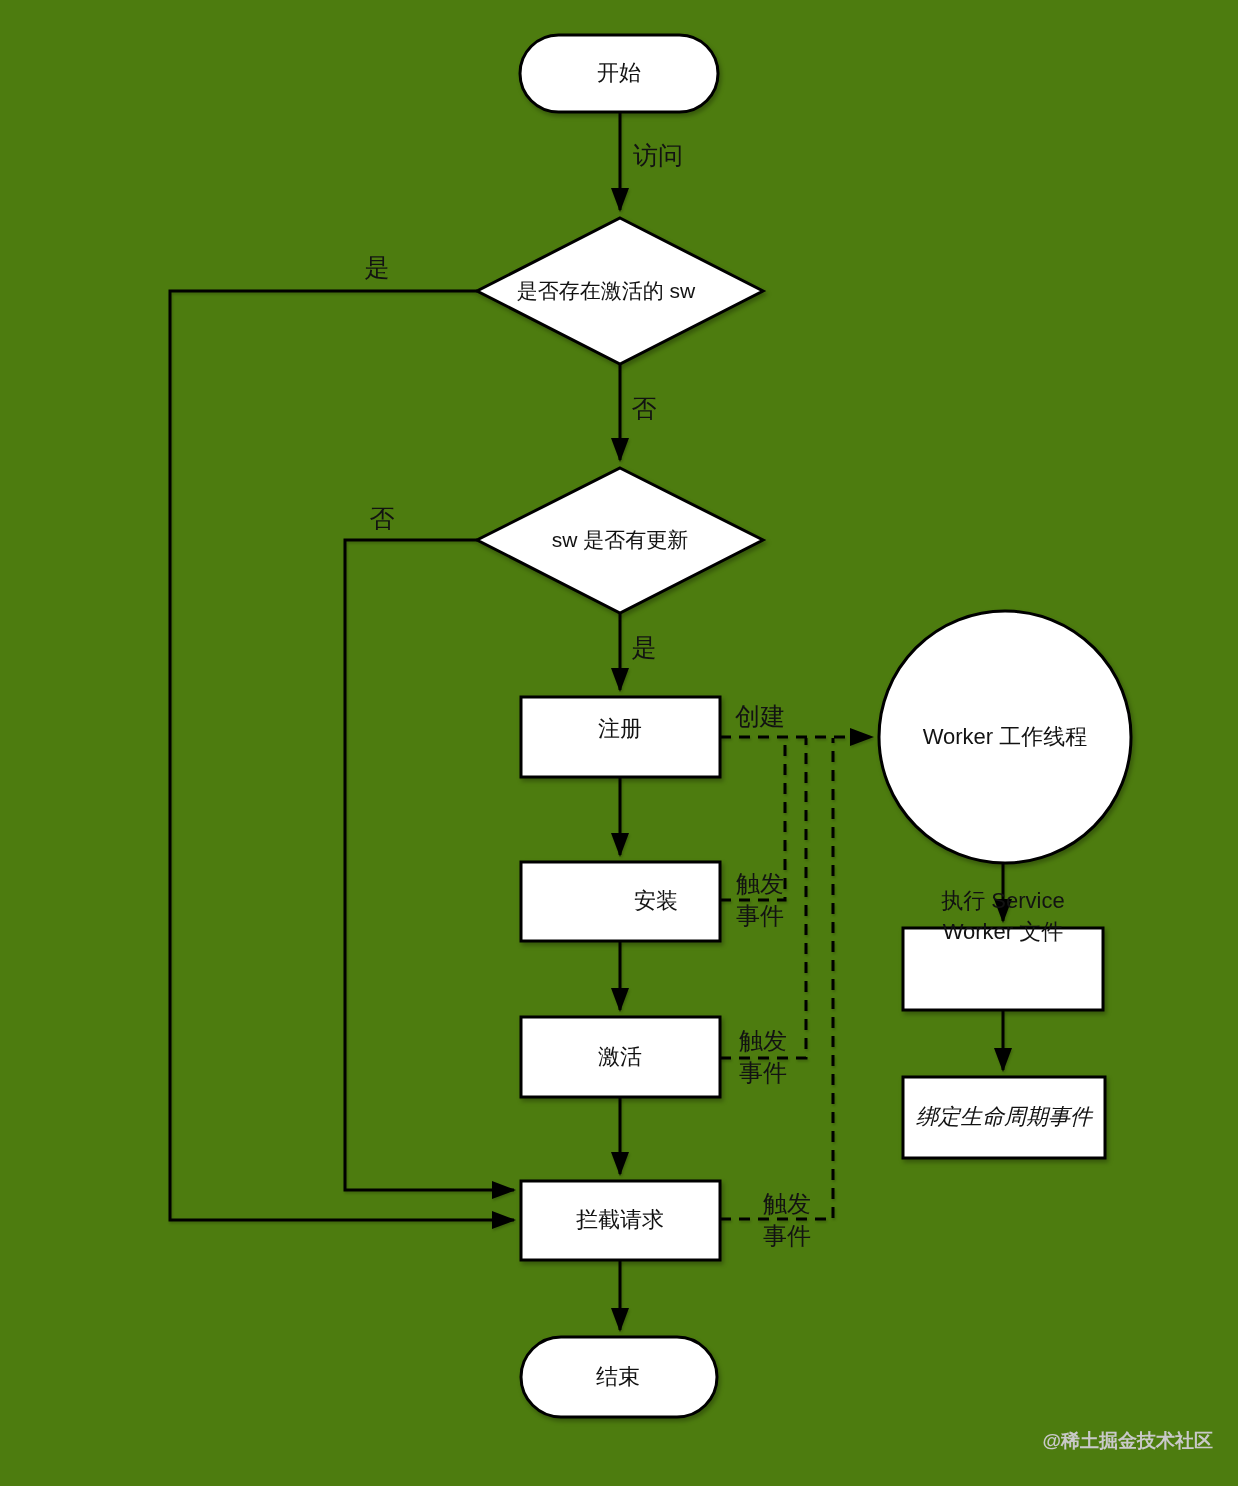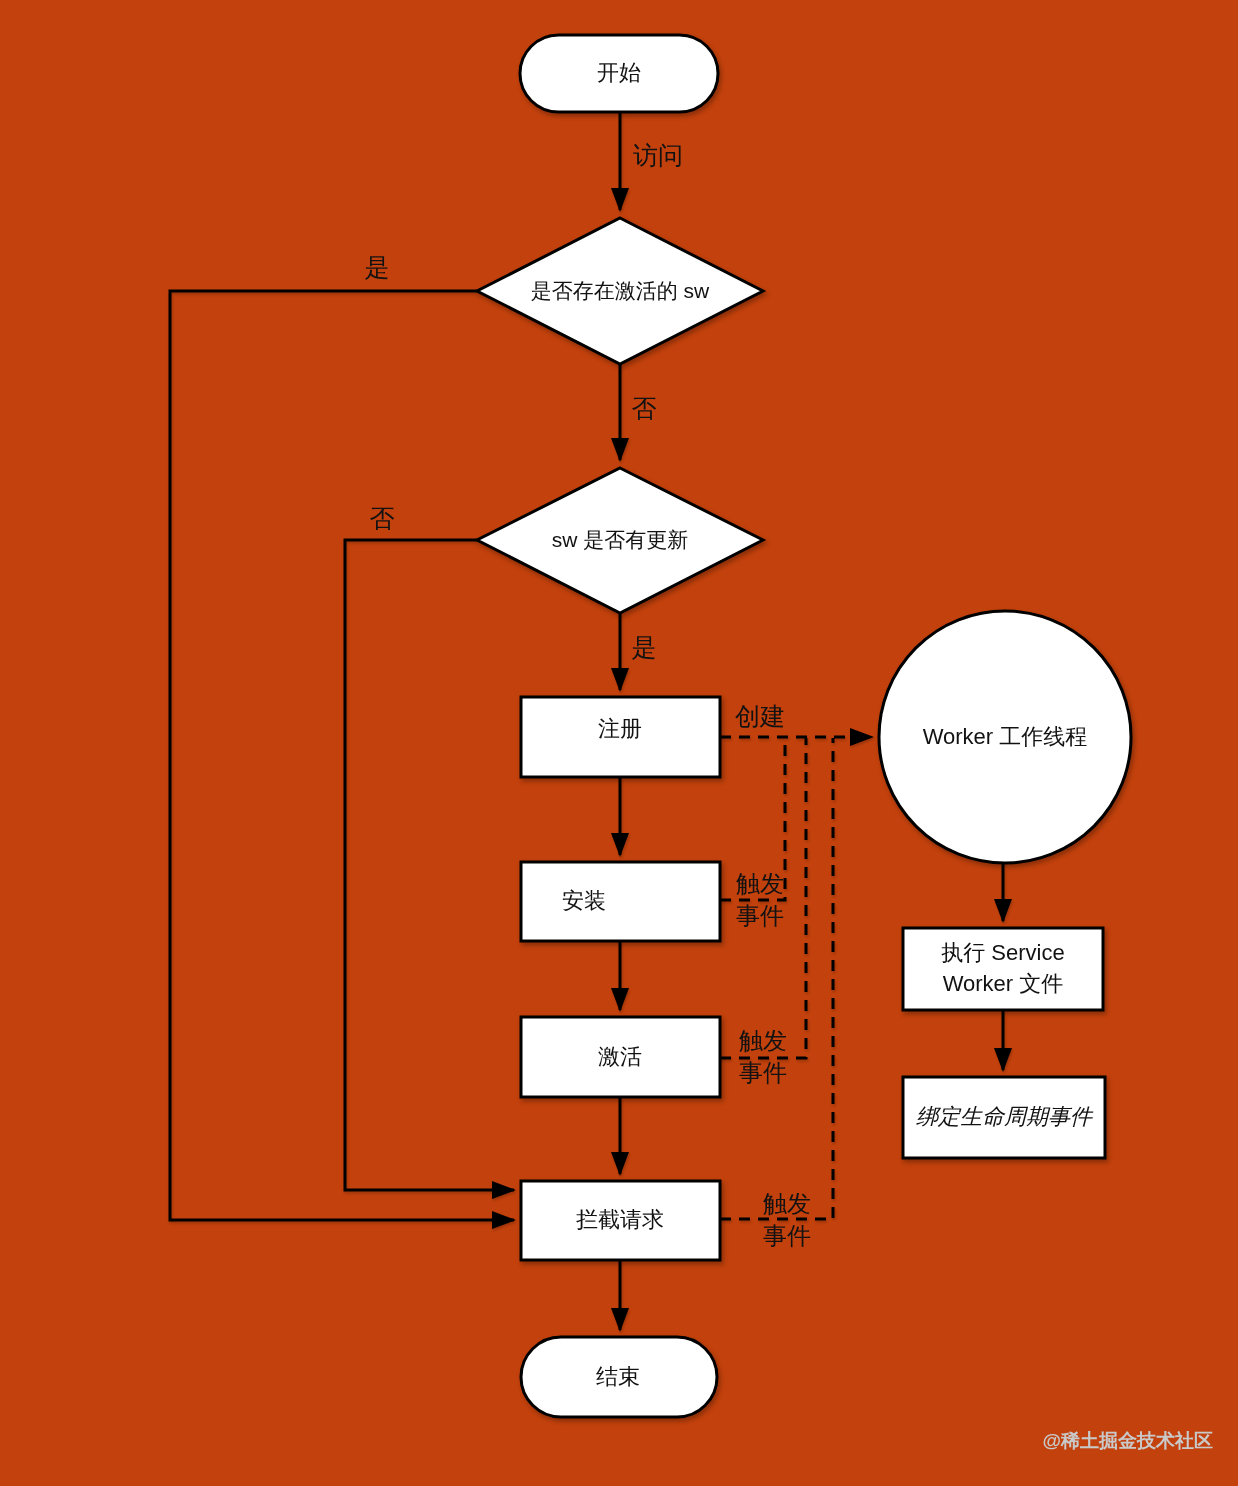--- a/index.html
+++ b/index.html
@@ -5,21 +5,21 @@
   html, body {
     margin: 0;
     padding: 0;
     background: #ffffff;
     font-family: "Liberation Sans", "DejaVu Sans", sans-serif;
   }
   .canvas {
     position: relative;
     width: 1238px;
     height: 1486px;
-    background: #c2410c;
+    background: #4d7c0f;
     overflow: hidden;
   }
   svg.diagram {
     position: absolute;
     left: 0;
     top: 0;
   }
   .shapes {
     filter: drop-shadow(2px 3px 2px rgba(0,0,0,0.28));
   }
@@ -100,29 +100,29 @@
       <rect class="shape" x="521" y="1017" width="199" height="80"></rect>
       <rect class="shape" x="521" y="1181" width="199" height="79"></rect>
       <rect class="shape" x="521" y="1337" width="196" height="80" rx="40" ry="40"></rect>
       <circle class="shape" cx="1005" cy="737" r="126"></circle>
       <rect class="shape" x="903" y="928" width="200" height="82"></rect>
       <rect class="shape" x="903" y="1077" width="202" height="81"></rect>
     </g>
   </svg>
 
   <div class="lbl node-lbl" style="left:619px; top:73px;">开始</div>
-  <div class="lbl node-lbl small" style="left:620px; top:291px;">是否存在激活的 sw</div>
+  <div class="lbl node-lbl small" style="left:606px; top:291px;">是否存在激活的 sw</div>
   <div class="lbl node-lbl small" style="left:620px; top:540px;">sw 是否有更新</div>
   <div class="lbl node-lbl" style="left:620px; top:729px;">注册</div>
-  <div class="lbl node-lbl" style="left:584px; top:901px;">安装</div>
+  <div class="lbl node-lbl" style="left:656px; top:901px;">安装</div>
   <div class="lbl node-lbl" style="left:620px; top:1057px;">激活</div>
   <div class="lbl node-lbl" style="left:620px; top:1220px;">拦截请求</div>
   <div class="lbl node-lbl" style="left:618px; top:1377px;">结束</div>
   <div class="lbl node-lbl" style="left:1005px; top:737px;">Worker 工作线程</div>
-  <div class="lbl node-lbl" style="left:1003px; top:969px;">执行 Service
+  <div class="lbl node-lbl" style="left:1003px; top:917px;">执行 Service
 Worker 文件</div>
   <div class="lbl node-lbl" style="left:1004px; top:1117px;font-style:italic;">绑定生命周期事件</div>
 
   <div class="lbl edge-lbl" style="left:658px; top:155px;">访问</div>
   <div class="lbl edge-lbl" style="left:377px; top:267px;">是</div>
   <div class="lbl edge-lbl" style="left:644px; top:408px;">否</div>
   <div class="lbl edge-lbl" style="left:382px; top:518px;">否</div>
   <div class="lbl edge-lbl" style="left:644px; top:647px;">是</div>
   <div class="lbl edge-lbl" style="left:760px; top:716px;">创建</div>
   <div class="lbl edge-lbl two-line" style="left:760px; top:900px;">触发

